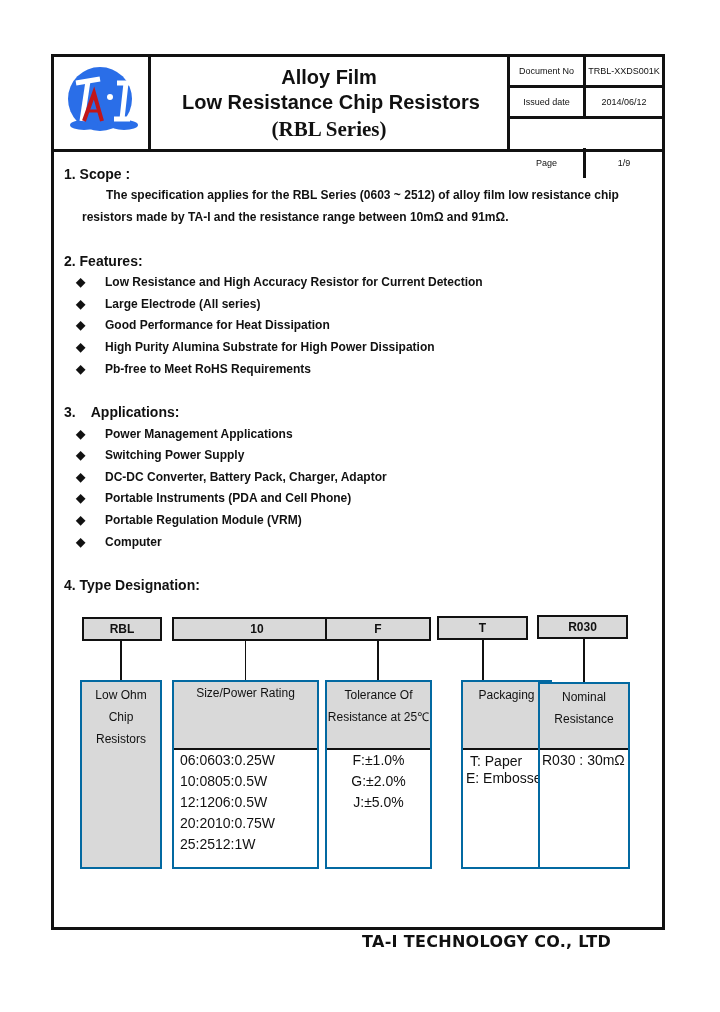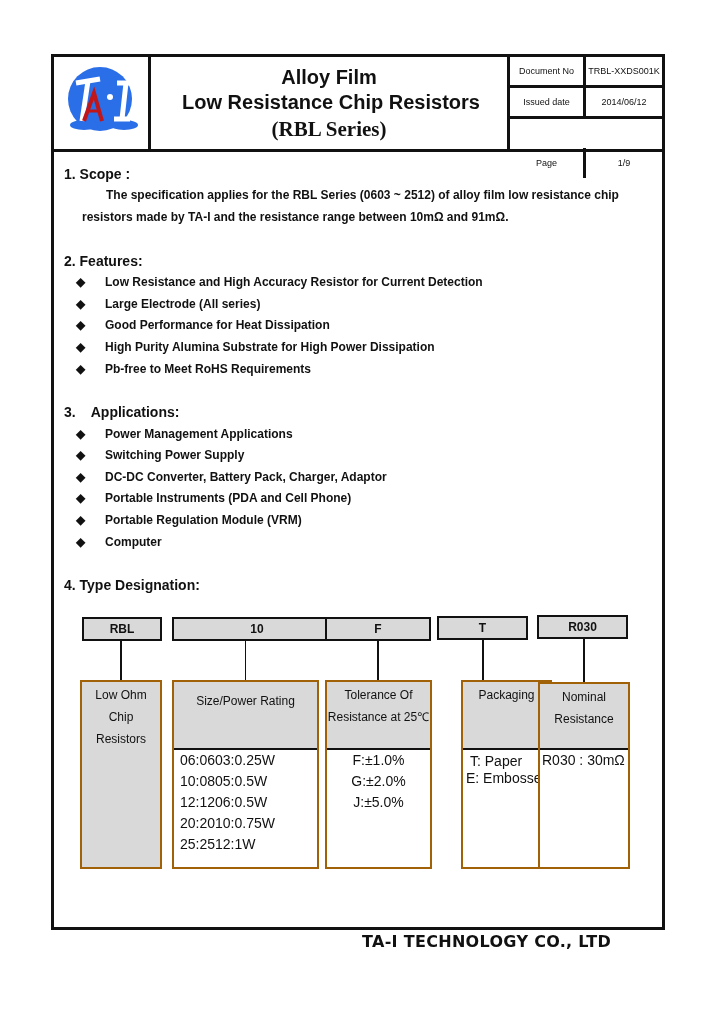--- a/index.html
+++ b/index.html
@@ -21,21 +21,21 @@
   .meta-row.r2 { top:31px; border-bottom:3px solid #111; height:28px; }
   .meta-row.r3 { top:62px; height:30px;margin-top:29px; }
   .sec-title { position:absolute; font-size:14px; font-weight:bold; }
   .para { position:absolute; font-size:12px; font-weight:bold; }
   .bullet { position:absolute; font-size:12px; font-weight:bold; }
   .bullet .dia { position:absolute; left:0; top:0; font-size:12px; }
   .bullet .txt { position:absolute; left:29px; top:0; white-space:nowrap; }
   .code-box { position:absolute; top:563px; height:24px; background:#d9d9d9; border:2px solid #111; box-sizing:border-box;
               font-size:12px; font-weight:bold; display:flex; align-items:center; justify-content:center; }
   .vline { position:absolute; width:2px; background:#111; }
-  .desc-box { position:absolute; top:626px; border:2px solid #a16207; box-sizing:border-box; background:#fff; }
+  .desc-box { position:absolute; top:626px; border:2px solid #0369a1; box-sizing:border-box; background:#fff; }
   .desc-head { position:absolute; left:0; right:0; top:0; height:66px; background:#d9d9d9; border-bottom:2px solid #111;
                font-size:12px; text-align:center; line-height:22px; }
   .desc-body { position:absolute; left:0; right:0; top:68px; font-size:14px; line-height:21px; }
   .footer { position:absolute; left:362px; top:932px; font-size:16px; font-weight:bold; font-family:"DejaVu Sans", sans-serif; letter-spacing:0.3px; }
 </style>
 </head>
 <body>
 
 <div class="frame">
   <div class="header">
@@ -141,21 +141,21 @@
 <div class="vline" style="left:583px;top:639px;height:43px;"></div>
 
 <div class="desc-box" style="left:80px;width:82px;top:680px;height:189px;background:#d9d9d9;">
   <div style="position:absolute;left:0;right:0;top:2px;text-align:center;font-size:12px;line-height:22px;">
     <div>Low Ohm</div>
     <div>Chip Resistors</div>
   </div>
 </div>
 <div class="desc-box" style="left:172px;width:147px;top:680px;height:189px;">
   <div class="desc-head">
-      <div style="padding-top:8px;">Size/Power Rating</div>
+      <div style="padding-top:0;">Size/Power Rating</div>
     </div>
   <div class="desc-body" style="padding-left:6px;">
     <div>06:0603:0.25W</div>
     <div>10:0805:0.5W</div>
     <div>12:1206:0.5W</div>
     <div>20:2010:0.75W</div>
     <div>25:2512:1W</div>
   </div>
 </div>
 <div class="desc-box" style="left:325px;width:107px;top:680px;height:189px;">

